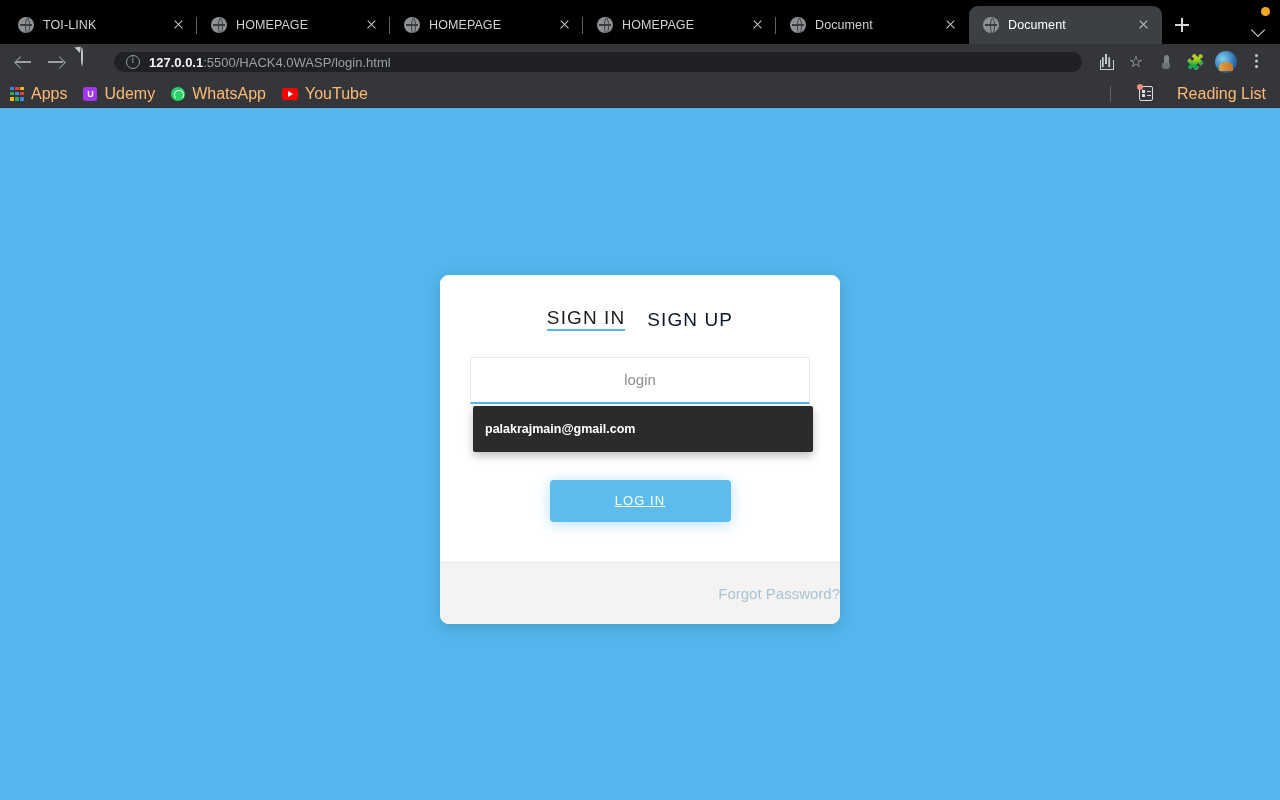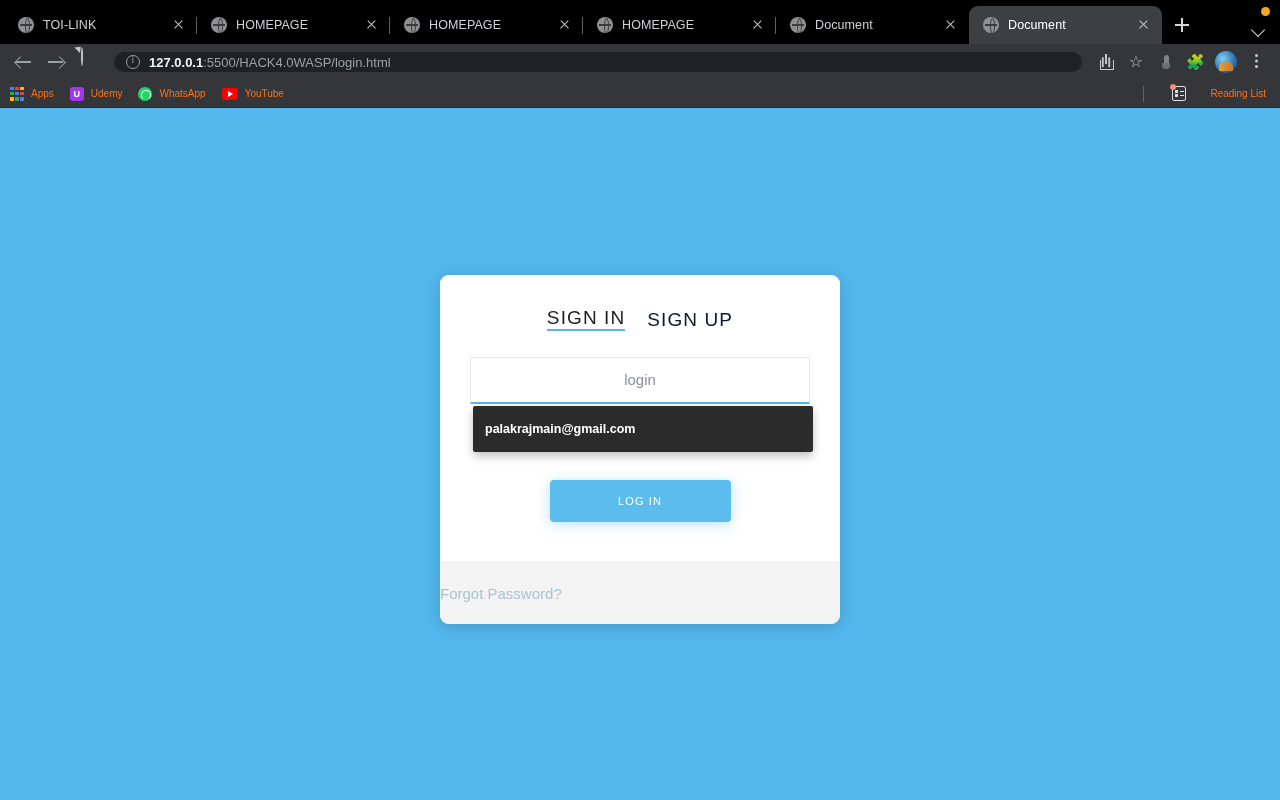--- a/index.html
+++ b/index.html
@@ -194,21 +194,21 @@
     width: 3px; height: 3px; border-radius: 50%; background: #c7cacd;
     box-shadow: 0 5.5px 0 #c7cacd, 0 11px 0 #c7cacd;
   }
 
   .bookmarks {
     height: 28px; background: #35363a;
     display: flex; align-items: center; padding: 0 10px;
     flex: 0 0 28px; border-bottom: 1px solid #2b2c2f;
   }
   .bm { display: flex; align-items: center; gap: 7px; margin-right: 16px; }
-  .bm-label { color: #f97316; font-size: 10px; white-space: nowrap; }
+  .bm-label { color: #fdba74; font-size: 16px; white-space: nowrap; }
   .apps-grid {
     width: 14px; height: 14px; flex: 0 0 14px;
     display: grid; grid-template-columns: repeat(3,1fr); grid-template-rows: repeat(3,1fr);
     gap: 1.5px;
   }
   .apps-grid i { background: #dadce0; border-radius: .5px; }
   .apps-grid i:nth-child(1){background:#4285f4}
   .apps-grid i:nth-child(2){background:#ea4335}
   .apps-grid i:nth-child(3){background:#fbbc05}
   .apps-grid i:nth-child(4){background:#34a853}
@@ -319,31 +319,32 @@
   }
 
   .login-btn {
     display: block;
     width: 181px; height: 42px;
     margin: 76px auto 0;
     background: #5cbcee;
     color: #ffffff;
     border: none; border-radius: 4px;
     font-family: "Liberation Sans", sans-serif;
-    font-size: 11px; letter-spacing: 1.1px;
+    font-size: 13px; letter-spacing: 1.1px;
     cursor: pointer;
     box-shadow: 0 2px 14px rgba(92,188,238,.45);
+    text-decoration: underline;
   }
 
   .card-footer {
     background: #f3f3f3;
     border-top: 1px solid #eaeaea;
     border-radius: 0 0 9px 9px;
     height: 62px;
-    display: flex; align-items: center; justify-content: flex-start;
+    display: flex; align-items: center; justify-content: flex-end;
   }
   .forgot-link {
     color: #a9c3d4; font-size: 15px; text-decoration: none;
   }
 </style>
 </head>
 <body>
 
 <div class="browser">
 

